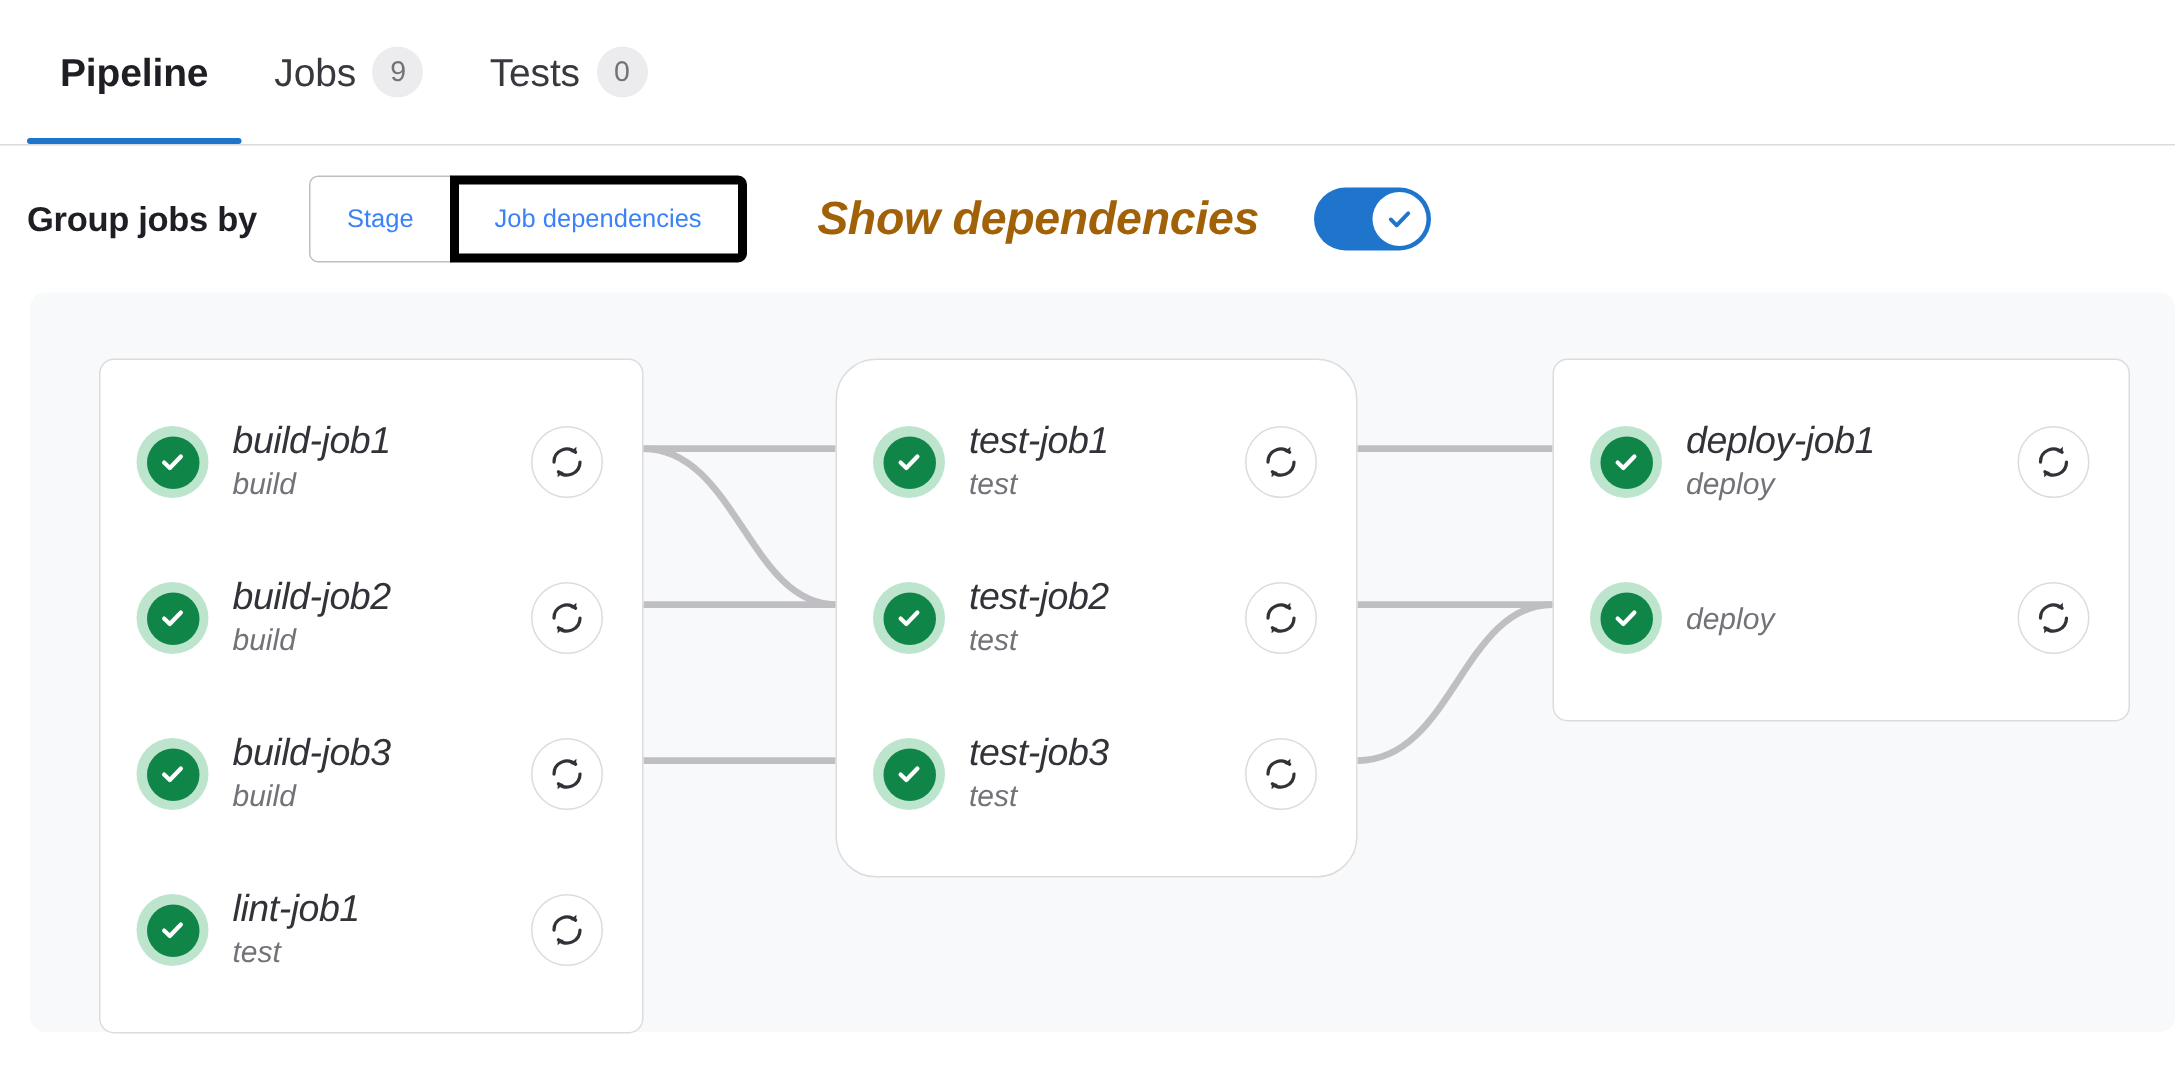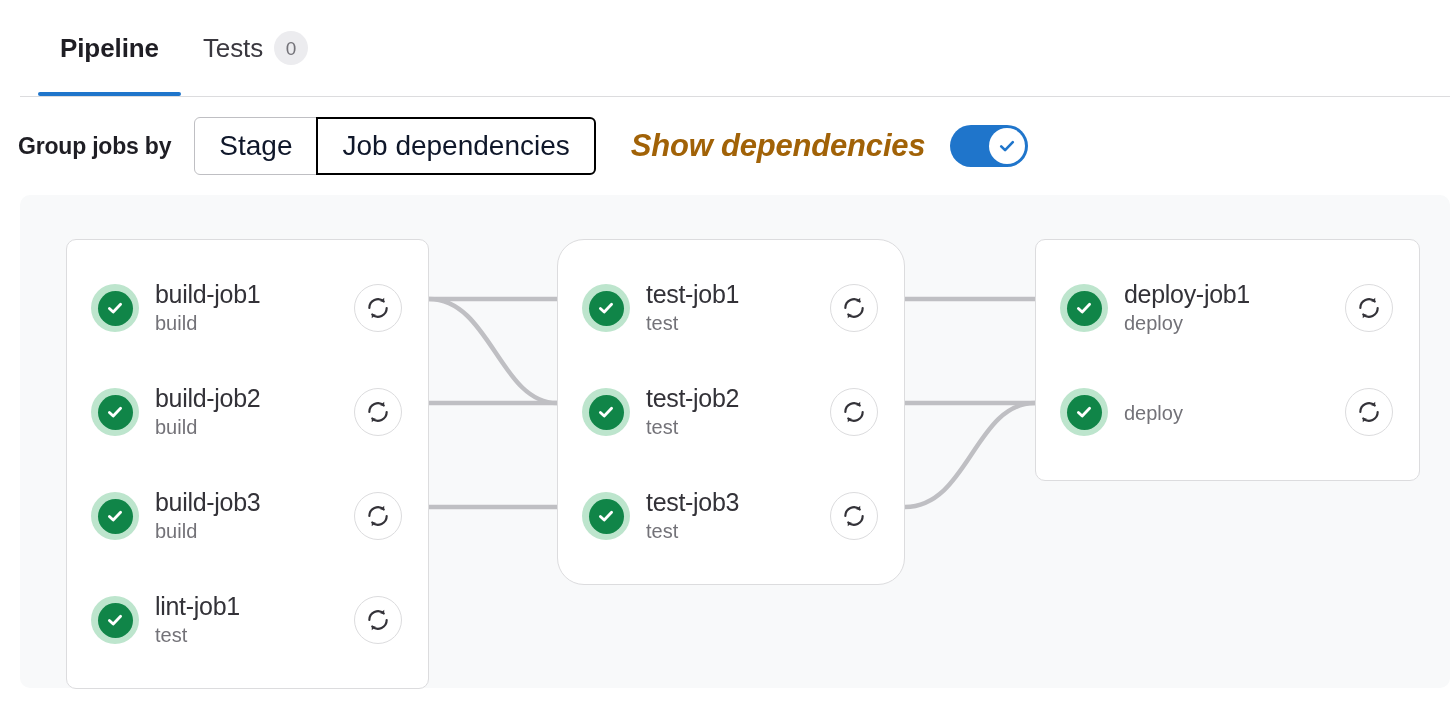--- a/index.html
+++ b/index.html
@@ -10,21 +10,20 @@
     overflow: hidden;
   }
 
   
   .tabbar {
     position: relative;
     height: 97px;
     padding: 0 18px;
     display: flex;
     align-items: flex-start;
-    margin-left: 20px;
   }
   .tabbar::after {
     content: "";
     position: absolute;
     left: 0; right: 0; bottom: 0;
     height: 1px;
     background: #dcdcde;
   }
   .tab {
     position: relative;
@@ -68,51 +67,51 @@
     justify-content: center;
     line-height: 1;
   }
 
   
   .controls {
     display: flex;
     align-items: center;
     height: 98px;
     padding: 0 18px;
-    gap: 9px;
+    gap: 21px;
   }
   .ctrl-label {
     font-size: 23px;
     font-weight: bold;
     color: #1f1e24;
     letter-spacing: -0.2px;
     white-space: nowrap;
   }
   .segmented {
     display: flex;
     height: 58px;
     margin-left: 14px;
   }
   .seg {
     display: flex;
     align-items: center;
     justify-content: center;
     padding: 0 24px;
-    font-size: 28px;
-    color: #0f172a;
+    font-size: 17px;
+    color: #3b82f6;
     background: #ffffff;
     border: 1px solid #bfbfc3;
     cursor: pointer;
     user-select: none;
     white-space: nowrap;
   }
   .seg:first-child { border-radius: 6px 0 0 6px; }
   .seg:last-child  { border-radius: 0 6px 6px 0; margin-left: -1px; }
   .seg.selected {
-    border: 2px solid #000000;
+    border: 6px solid #000000;
     z-index: 2;
   }
   .toggle-label {
     font-size: 31px;
     font-weight: bold;
     color: #a16207;
     margin-left: 26px;
     letter-spacing: -0.2px;
     white-space: nowrap;
     font-style: italic;
@@ -140,20 +139,21 @@
     justify-content: center;
   }
 
   
   .graph {
     position: relative;
     margin: 0 0 0 20px;
     height: 493px;
     background: #f8f9fa;
     border-radius: 10px;
+    font-style: italic;
   }
   .graph-svg {
     position: absolute;
     left: 0; top: 0;
     width: 1430px; height: 493px;
     pointer-events: none;
   }
   .column {
     position: absolute;
     background: #ffffff;
@@ -228,20 +228,25 @@
 </head>
 <body>
 
 <div class="tabbar">
 
   <div class="tab active">
     <span class="tab-label">Pipeline</span>
     <span class="underline"></span>
   </div>
 
+  <div class="tab">
+    <span class="tab-label">Jobs</span>
+    <span class="badge">9</span>
+    <span class="underline"></span>
+  </div>
 
   <div class="tab">
     <span class="tab-label">Tests</span>
     <span class="badge">0</span>
     <span class="underline"></span>
   </div>
 
 </div>
 
 <div class="controls">

